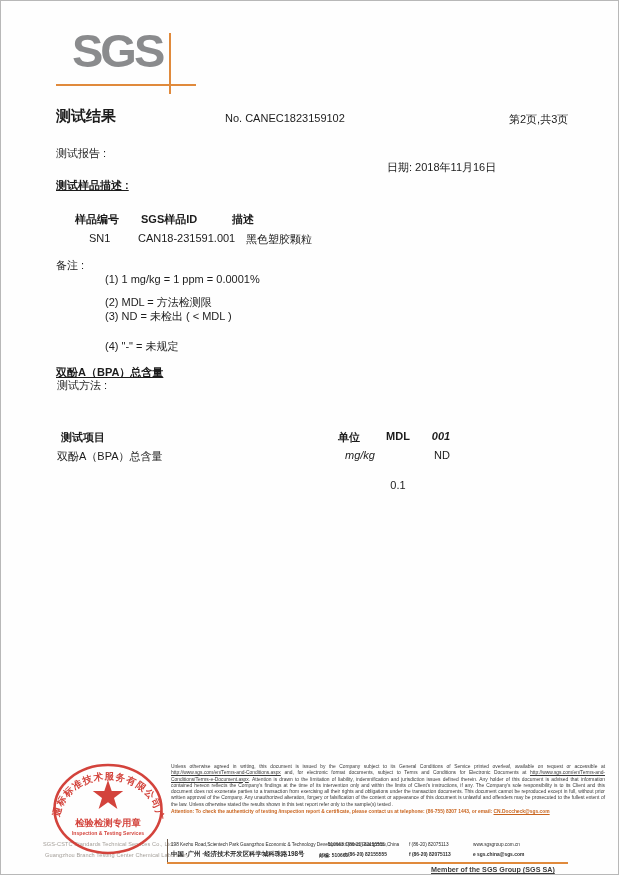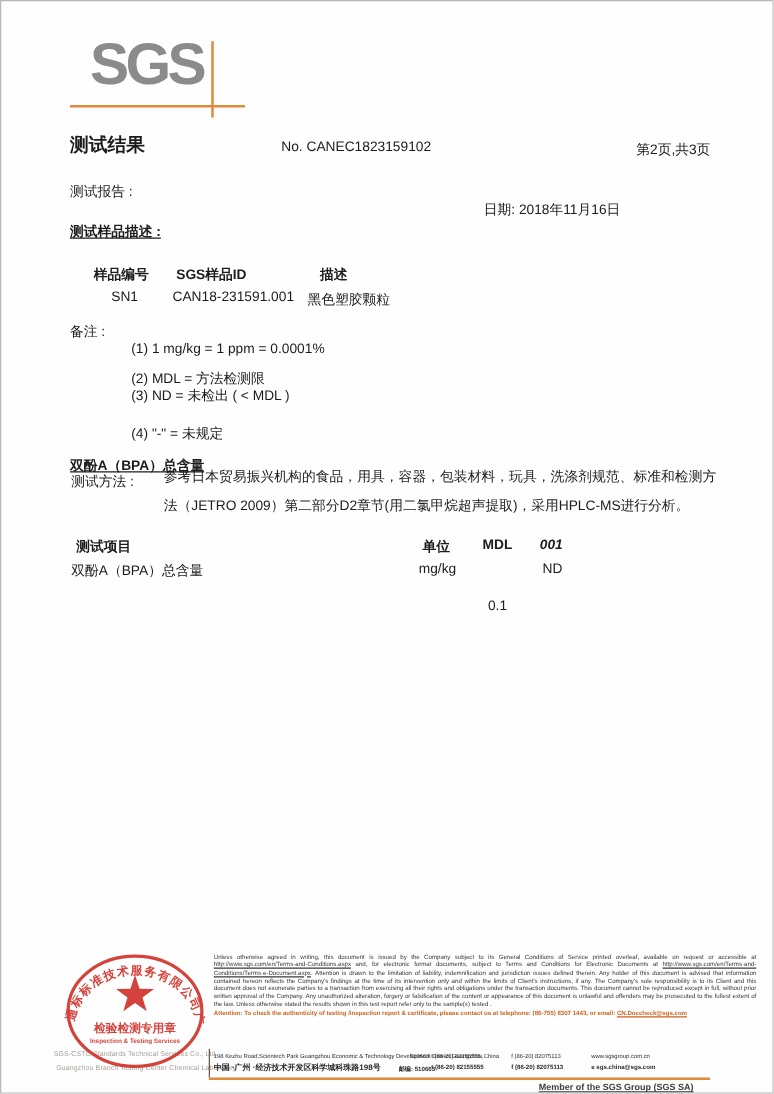--- a/index.html
+++ b/index.html
@@ -22,21 +22,21 @@
   .report-date { left: 386px; top: 111px; font-size: 11px; margin-top: 48px; }
   .page-info { left: 508px; top: 111px; font-size: 11px; }
 
   
   .results-label { left: 55px; top: 145px; font-size: 11px; }
   .sample-heading { left: 55px; top: 177px; font-size: 11px; font-weight: 700; text-decoration: underline; }
 
   .col-hdr { top: 211px; font-size: 11px; font-weight: 700; }
   .col-sample-no { left: 74px; }
   .col-sgs-id { left: 140px; }
-  .col-desc { left: 255px; }
+  .col-desc { left: 231px; }
   .col-val { top: 231px; font-size: 11px; }
   .val-sample-no { left: 88px; }
   .val-sgs-id { left: 137px; }
   .val-desc { left: 245px; }
 
   .remarks-label { left: 55px; top: 257px; font-size: 11px; }
   .remark { left: 104px; font-size: 11px; }
   .remark-1 { top: 272px; } .remark-2 { top: 294px; }
   .remark-3 { top: 308px; } .remark-4 { top: 338px; }
 
@@ -46,21 +46,21 @@
     line-height: 22.5px; white-space: normal; text-align: justify; }
 
   .rt-hdr { top: 429px; font-size: 11px; font-weight: 600; }
   .rt-item-hdr { left: 60px; }
   .rt-c { transform: translateX(-50%); }
   .rt-unit-hdr { left: 348px; }
   .rt-mdl-hdr { left: 397px; }
   .rt-sample-hdr { left: 440px; font-style: italic; }
   .rt-row { top: 448px; font-size: 11px; }
   .rt-item { left: 56px; }
-  .rt-unit { left: 349px; }
+  .rt-unit { left: 359px; font-style: italic; }
   .rt-mdl { left: 397px; margin-top: 30px; }
   .rt-result { left: 441px; }
 
   
   .company-line { font-size: 5.6px; color: #a39e98; letter-spacing: 0.1px; }
   .company-line1 { left: 42px; top: 840px; }
   .company-line2 { left: 44px; top: 851px; }
 
   .stamp-svg { position: absolute; left: 50px; top: 761px; width: 114px; height: 94px; z-index: 3; opacity: 0.92; }
 
@@ -111,21 +111,20 @@
   </div>
 
   <span class="abs remarks-label">备注 :</span>
   <span class="abs remark remark-1">(1) 1 mg/kg = 1 ppm = 0.0001%</span>
   <span class="abs remark remark-2">(2) MDL = 方法检测限</span>
   <span class="abs remark remark-3">(3) ND = 未检出 ( &lt; MDL )</span>
   <span class="abs remark remark-4">(4) "-" = 未规定</span>
 
   <span class="abs bpa-heading">双酚A（BPA）总含量</span>
   <span class="abs method-label">测试方法 :</span>
-  <div class="abs method-text">参考日本贸易振兴机构的食品，用具，容器，包装材料，玩具，洗涤剂规范、标准和检测方法（JETRO 2009）第二部分D2章节(用二氯甲烷超声提取)，采用HPLC-MS进行分析。</div>
 
   <span class="abs rt-hdr rt-item-hdr">测试项目</span>
   <span class="abs rt-hdr rt-c rt-unit-hdr">单位</span>
   <span class="abs rt-hdr rt-c rt-mdl-hdr">MDL</span>
   <span class="abs rt-hdr rt-c rt-sample-hdr">001</span>
   <div>
     <span class="abs rt-row rt-item">双酚A（BPA）总含量</span>
     <span class="abs rt-row rt-c rt-unit">mg/kg</span>
     <span class="abs rt-row rt-c rt-mdl">0.1</span>
     <span class="abs rt-row rt-c rt-result">ND</span>

